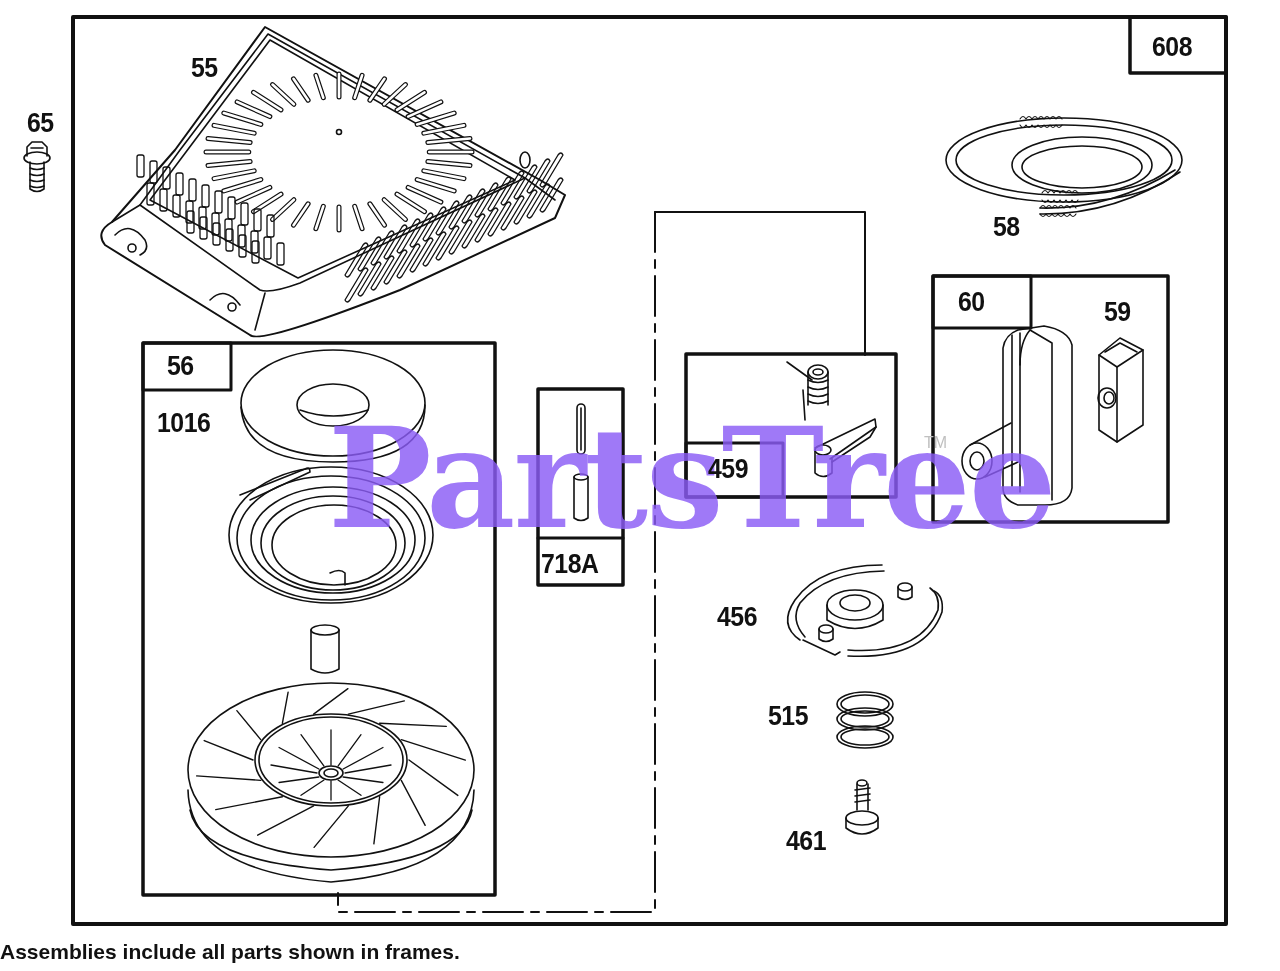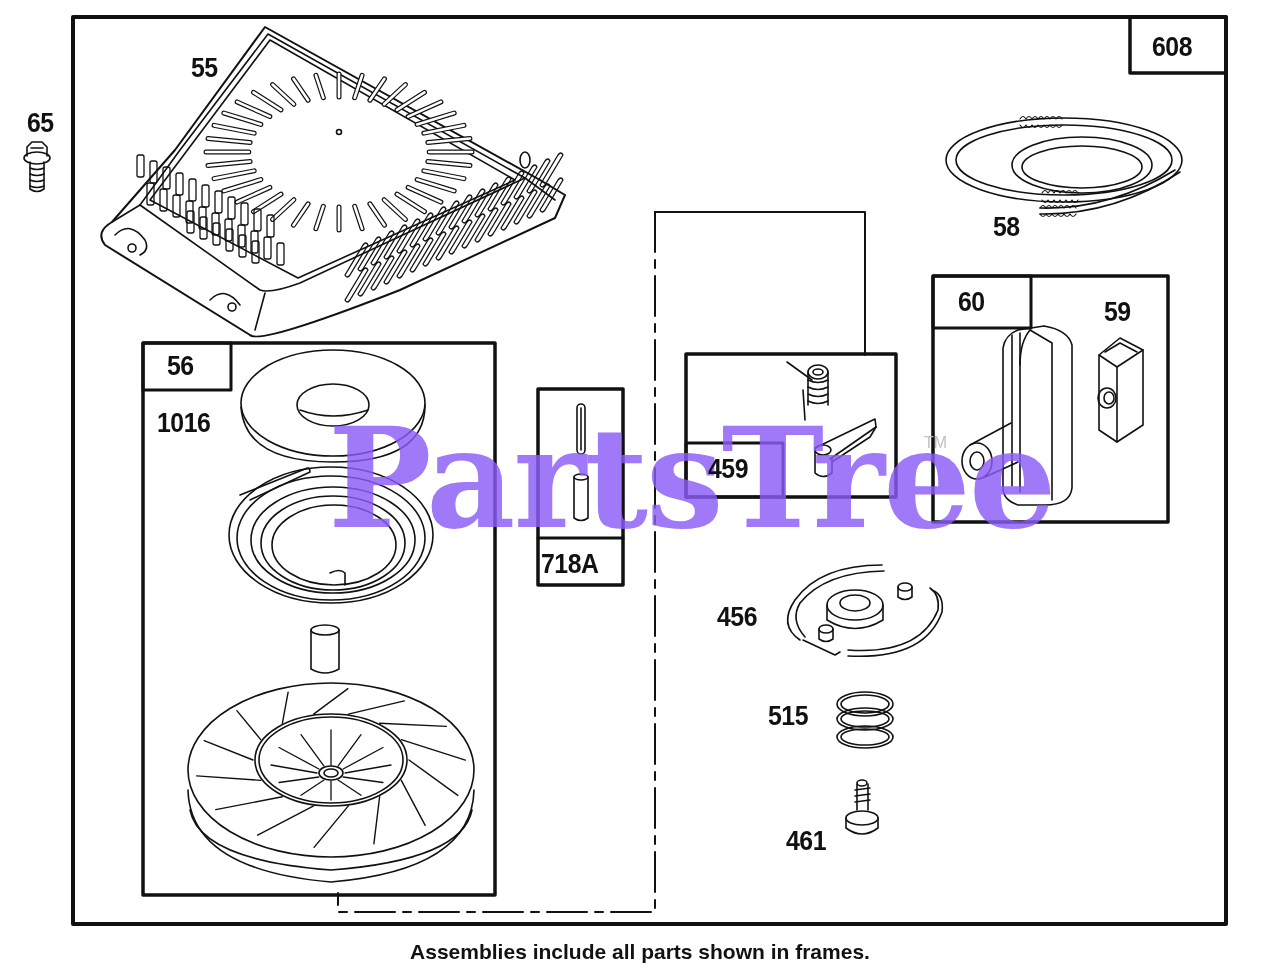--- a/index.html
+++ b/index.html
@@ -1,19 +1,19 @@
 <!DOCTYPE html>
 <html><head>
 <meta charset="utf-8">
 <style>
   html, body { margin: 0; padding: 0; background: #ffffff; }
   body { width: 1280px; height: 971px; position: relative; overflow: hidden; font-family: "Liberation Sans", sans-serif; }
   #stage { position: absolute; left: 0; top: 0; width: 1280px; height: 971px; }
   .callout { position: absolute; font-family: "Liberation Sans", sans-serif; font-weight: bold; font-size: 27px; color: #111; letter-spacing: -0.5px; line-height: 1; white-space: nowrap; transform: scaleX(0.92); transform-origin: left top; }
-  .caption { position: absolute; left: 0; width: 1280px; top: 940px; text-align: center; font-family: "Liberation Sans", sans-serif; font-weight: bold; font-size: 21px; color: #111; }
+  .caption { position: absolute; left: 0; width: 1280px; top: 940px; text-align: left; font-family: "Liberation Sans", sans-serif; font-weight: bold; font-size: 21px; color: #111; }
   .watermark { position: absolute; left: 328px; top: 410px; font-family: "DejaVu Serif", serif; font-weight: bold; font-size: 138px; color: #8b5cf6; opacity: 0.82; letter-spacing: -2px; line-height: 1; pointer-events: none; }
   .tm { position: absolute; left: 924px; top: 434px; font-family: "Liberation Sans", sans-serif; font-size: 16px; color: #c0c0c0; }
 </style>
 </head>
 <body>
 
 <svg id="stage" viewBox="0 0 1280 971" xmlns="http://www.w3.org/2000/svg" fill="none" stroke="#111" stroke-width="1.6" stroke-linejoin="round" stroke-linecap="round">
 
   <rect x="73" y="17" width="1153" height="907" stroke-width="4"></rect>
   <rect x="1130" y="17" width="96" height="56" stroke-width="3.5"></rect>

